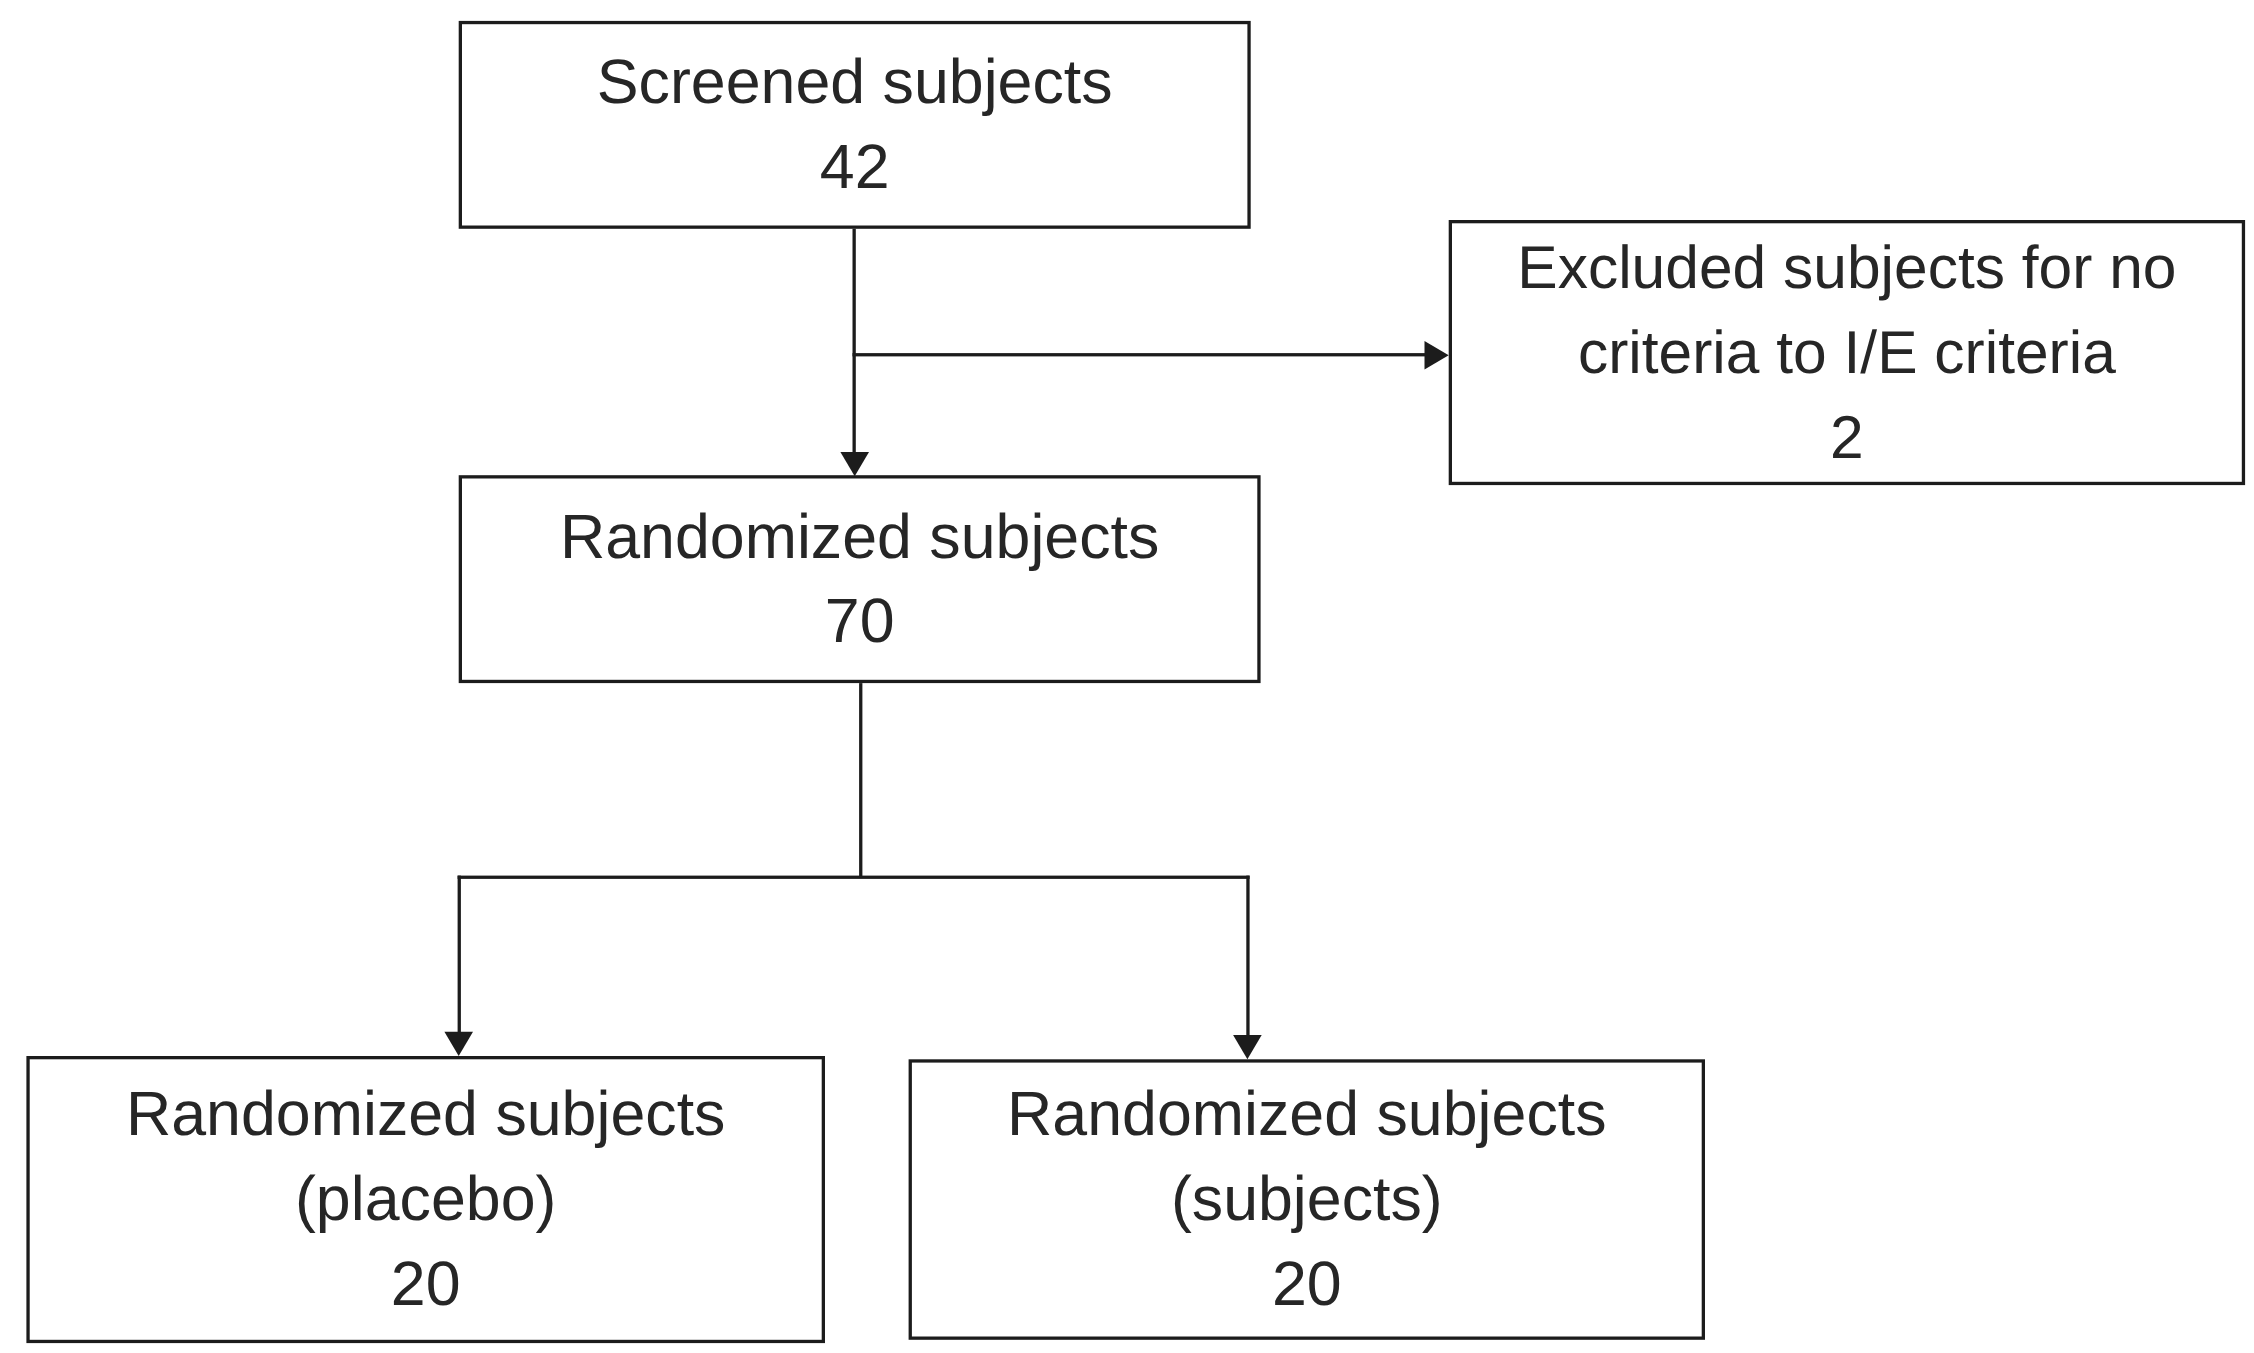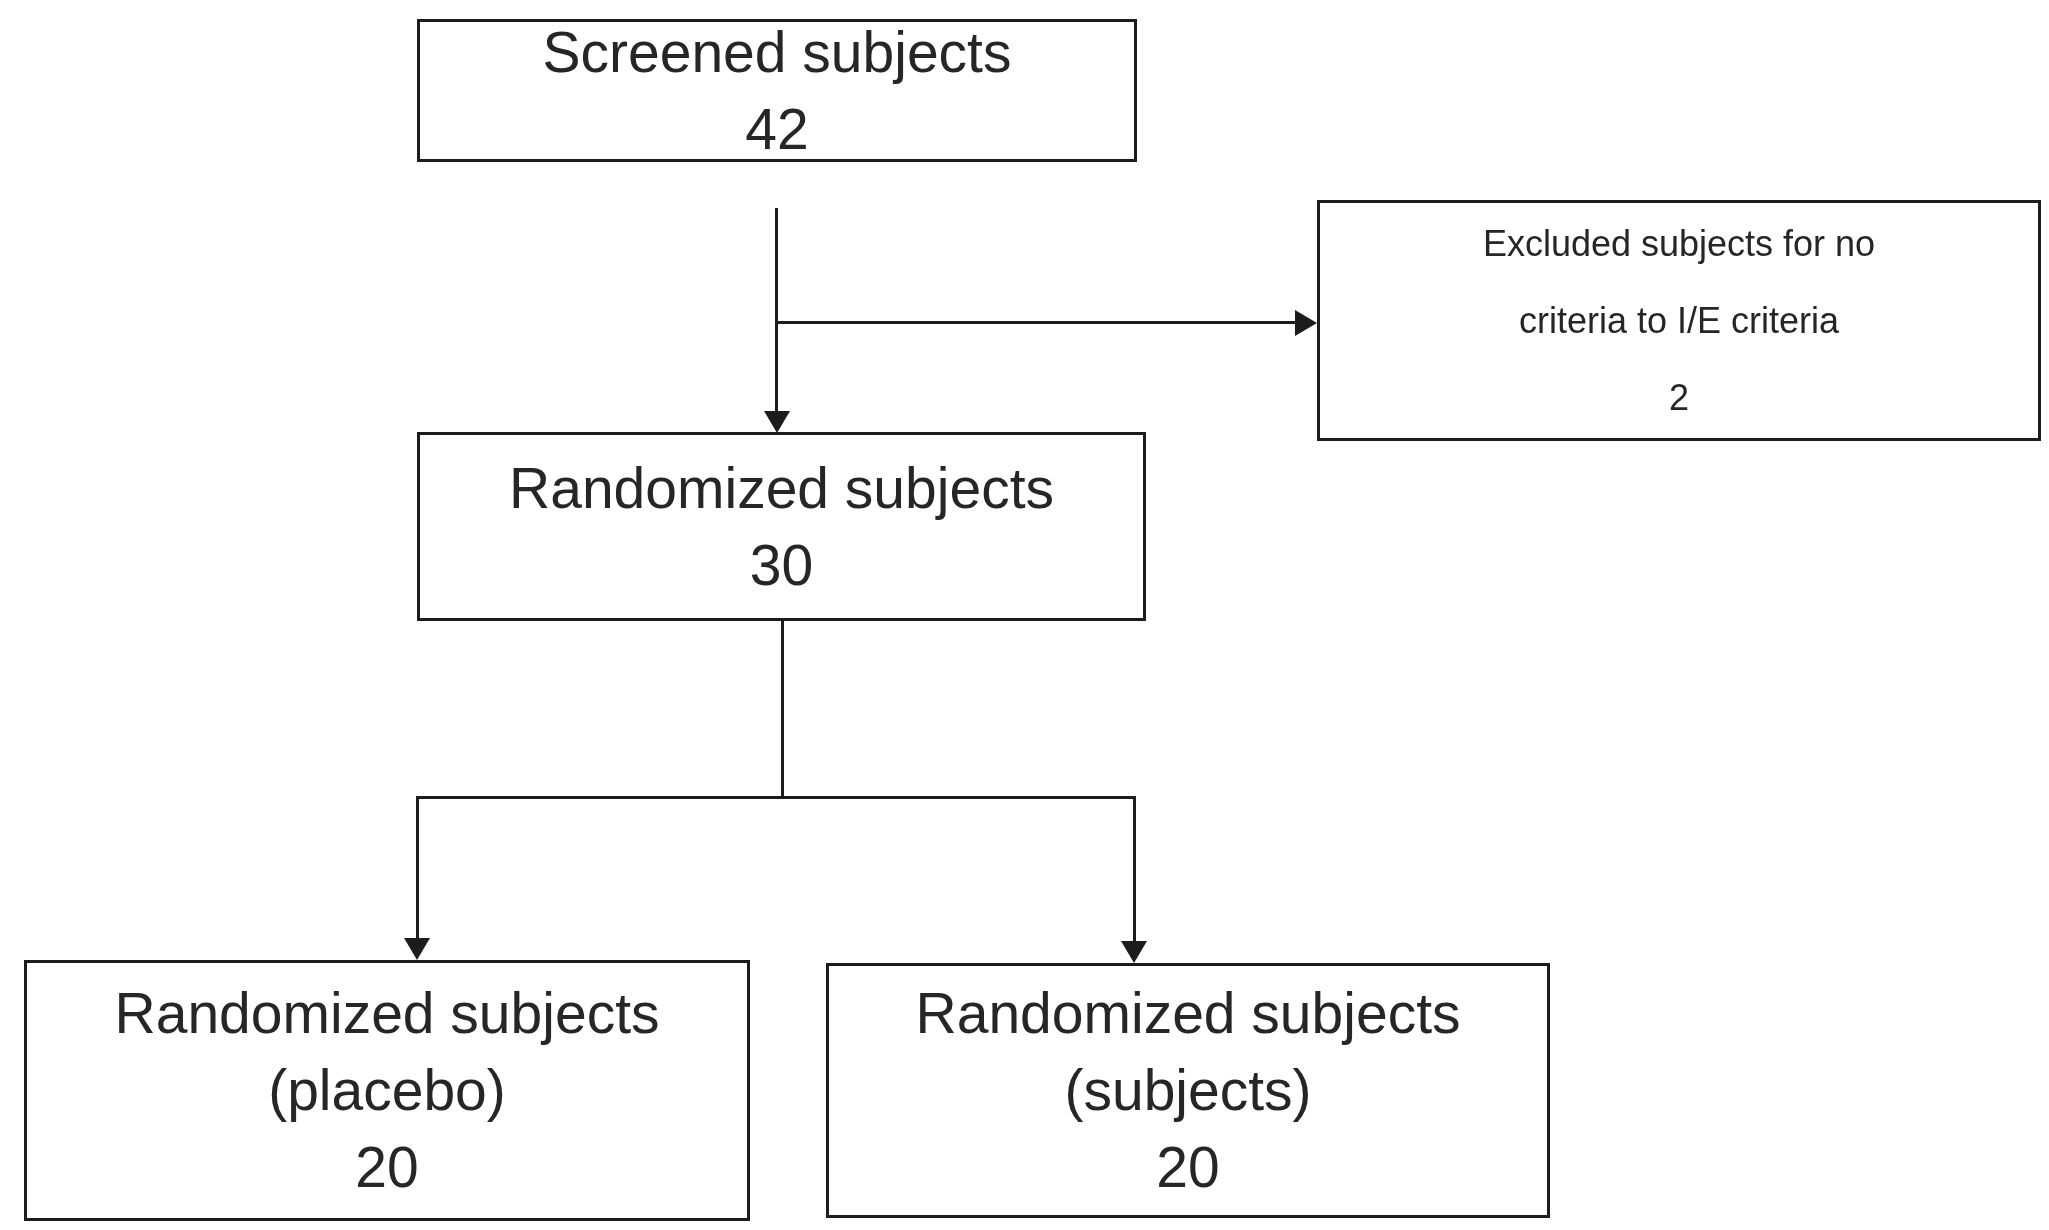--- a/index.html
+++ b/index.html
@@ -27,22 +27,22 @@
     display: flex;
     flex-direction: column;
     justify-content: center;
     align-items: center;
     text-align: center;
     font-size: 57px;
     line-height: 77px;
   }
   .node .ln { display: block; white-space: nowrap; }
 
-  #box-screened   { left: 417px;  top: 19px;  width: 720px; height: 143px; }
-  #box-excluded   { left: 1317px; top: 200px; width: 724px; height: 241px; font-size: 36px; }
+  #box-screened   { left: 417px;  top: 19px;  width: 720px; height: 189px; }
+  #box-excluded   { left: 1317px; top: 200px; width: 724px; height: 241px; font-size: 55px; }
   #box-randomized { left: 417px;  top: 432px; width: 729px; height: 189px; }
   #box-active     { left: 24px;   top: 960px; width: 726px; height: 261px; }
   #box-placebo    { left: 826px;  top: 963px; width: 724px; height: 255px; }
 
   .line { position: absolute; background: var(--stroke); }
   .vline { width: 3px; }
   .hline { height: 3px; }
 
   #v-screened-randomized { left: 775px;  top: 208px; height: 206px; }
   #h-screened-excluded   { left: 775px;  top: 321px; width: 522px; }
@@ -81,21 +81,21 @@
   </div>
 
   <div class="node" id="box-excluded">
     <span class="ln">Excluded subjects for no</span>
     <span class="ln">criteria to I/E criteria</span>
     <span class="ln">2</span>
   </div>
 
   <div class="node" id="box-randomized">
     <span class="ln">Randomized subjects</span>
-    <span class="ln">30</span>
+    <span class="ln">70</span>
   </div>
 
   <div class="node" id="box-active">
     <span class="ln">Randomized subjects</span>
     <span class="ln">(placebo)</span>
     <span class="ln">20</span>
   </div>
 
   <div class="node" id="box-placebo">
     <span class="ln">Randomized subjects</span>

